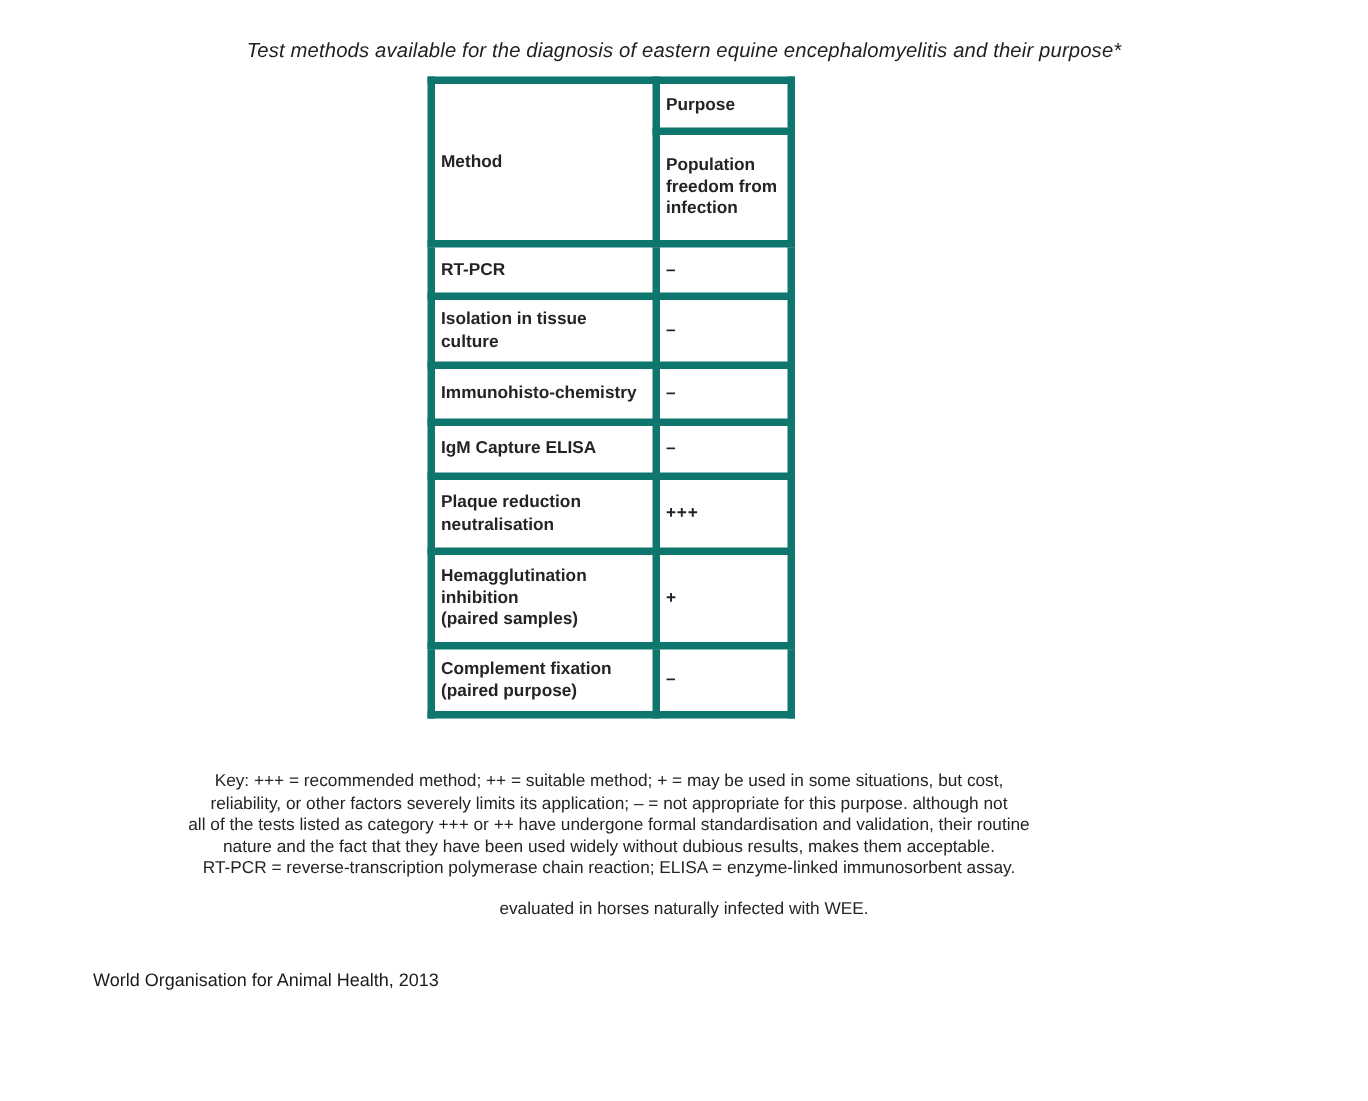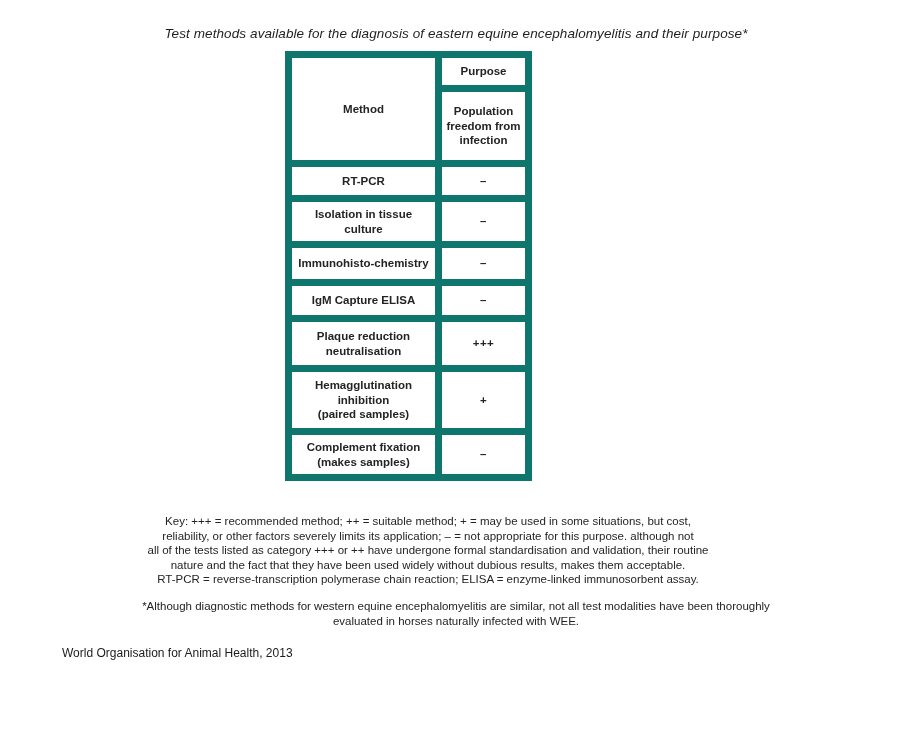--- a/index.html
+++ b/index.html
@@ -30,22 +30,22 @@
   }
   table.diag-table {
     position: absolute;
     left: 285px;
     top: 51px;
     border-collapse: collapse;
     table-layout: fixed;
   }
   table.diag-table th,
   table.diag-table td {
-    border: 7px solid #0f766e;
-    text-align: center;
+    border: 5px solid #0f766e;
+    text-align: left;
     vertical-align: middle;
     padding: 2px 4px;
     font-size: 11.5px;
     color: #242424;
     white-space: pre-line;
     line-height: 1.3;
   }
   .col-method { width: 150px; }
   .col-purpose { width: 90px; }
   th.method-head, th.purpose-head { font-weight: bold; }
@@ -63,21 +63,20 @@
   .row-complement{ height: 46px; }
   .key-block {
     position: absolute;
     top: 514px;
     left: 0;
     width: 812px;
     text-align: center;
     font-size: 11.5px;
     line-height: 14.6px;
     color: #242424;
-    padding-left: 22px;
   }
   .footnote-block {
     position: absolute;
     top: 599px;
     left: 0;
     width: 912px;
     text-align: center;
     font-size: 11.5px;
     line-height: 14.6px;
     color: #242424;
@@ -135,34 +134,33 @@
         <td class="symbol-cell">+++</td>
       </tr>
       <tr class="row-hemagg">
         <td class="method-cell">Hemagglutination
 inhibition
 (paired samples)</td>
         <td class="symbol-cell">+</td>
       </tr>
       <tr class="row-complement">
         <td class="method-cell">Complement fixation
-(makes samples)</td>
+(paired purpose)</td>
         <td class="symbol-cell">–</td>
       </tr>
     </tbody>
   </table>
 
   <div class="key-block">
     <div>Key: +++ = recommended method; ++ = suitable method; + = may be used in some situations, but cost,</div>
     <div>reliability, or other factors severely limits its application; – = not appropriate for this purpose. although not</div>
     <div>all of the tests listed as category +++ or ++ have undergone formal standardisation and validation, their routine</div>
     <div>nature and the fact that they have been used widely without dubious results, makes them acceptable.</div>
     <div>RT-PCR = reverse-transcription polymerase chain reaction; ELISA = enzyme-linked immunosorbent assay.</div>
   </div>
 
   <div class="footnote-block">
-    <div>*Although diagnostic methods for western equine encephalomyelitis are similar, not all test modalities have been thoroughly</div>
     <div>evaluated in horses naturally infected with WEE.</div>
   </div>
 
   <div class="attribution">World Organisation for Animal Health, 2013</div>
 
 </div>
 
 </body></html>

